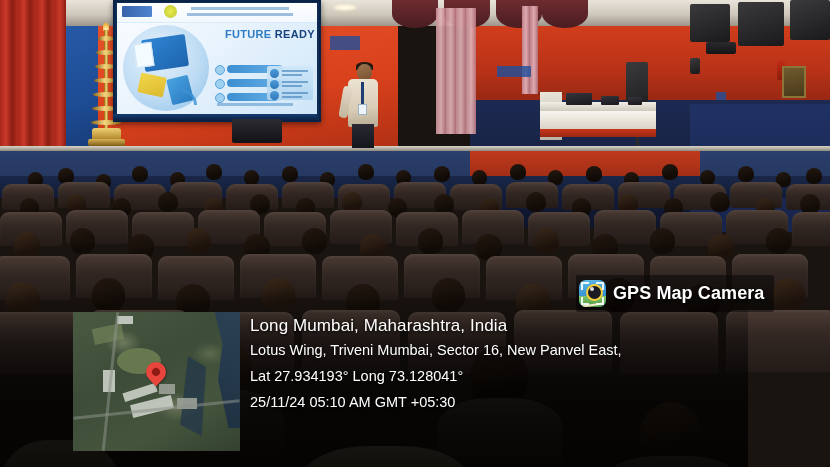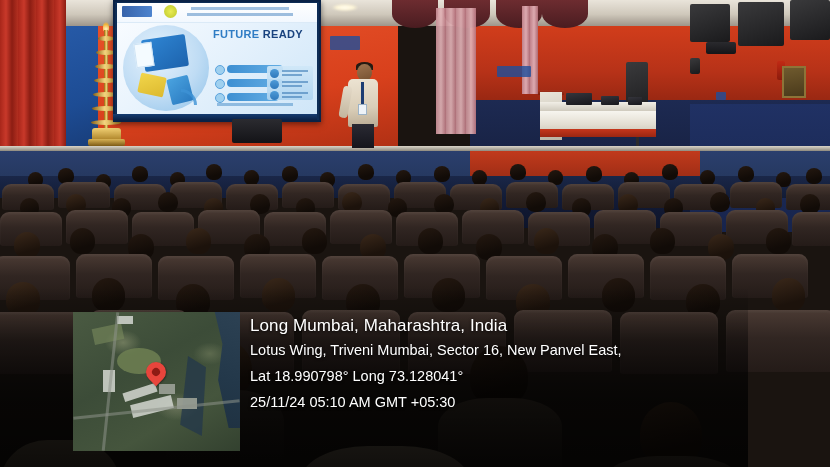--- a/index.html
+++ b/index.html
@@ -88,21 +88,21 @@
     transform:rotate(-8deg);}
   .scr-card2{position:absolute;left:18px;top:40px;width:16px;height:22px;
     background:#f4fbff;border:1px solid #cfe4f5;transform:rotate(-8deg);}
   .scr-card3{position:absolute;left:22px;top:72px;width:26px;height:20px;
     background:linear-gradient(150deg,#f2d64b,#dcb92f);transform:rotate(12deg);border-radius:2px;}
   .scr-card4{position:absolute;left:52px;top:74px;width:22px;height:26px;
     background:linear-gradient(150deg,#4aa3e0,#2a7ac0);transform:rotate(-14deg);border-radius:2px;}
   .scr-wifi{position:absolute;left:48px;top:86px;width:26px;height:26px;border-radius:50%;
     border:3px solid #3e93d6;border-color:#3e93d6 transparent transparent transparent;
     transform:rotate(45deg);opacity:.8;}
-  .scr-t1{position:absolute;left:96px;top:25px;font-size:11px;letter-spacing:.3px;
+  .scr-t1{position:absolute;left:108px;top:25px;font-size:11px;letter-spacing:.3px;
     font-weight:700;color:#2f7cc4;font-family:"Liberation Sans",sans-serif;}
   .scr-t1 b{color:#18427e;}
   .scr-t2{position:absolute;left:96px;top:38px;font-size:15px;letter-spacing:.4px;
     font-weight:700;color:#17417c;font-family:"Liberation Sans",sans-serif;}
   .scr-pill{position:absolute;height:8px;border-radius:5px;
     background:linear-gradient(90deg,#3d8fd2,#64aee4);}
   .scr-bullet{position:absolute;width:8px;height:8px;border-radius:50%;
     background:#9fd0ef;border:1px solid #5ba3dd;}
   .scr-rbox{position:absolute;left:150px;top:63px;width:46px;height:34px;
     background:linear-gradient(180deg,#cfe7f8,#aed4f0);border-radius:2px;opacity:.9;}
@@ -499,20 +499,32 @@
          background:linear-gradient(180deg,#4a4136,#241e18)"></div>
     <div class="shoulder" style="left:300px;top:296px;width:170px;height:90px;
          background:linear-gradient(180deg,#6b6050,#3a3228)"></div>
 
     <div class="shoulder" style="left:0px;top:290px;width:120px;height:110px;
          background:linear-gradient(180deg,#5a4e3e,#2a241c)"></div>
   </div>
 
   <div class="grad-bottom"></div>
 
+  <div class="brand">
+    <div class="brand-icon">
+      <div class="bi-map"></div>
+      <div class="bi-road"></div>
+      <div class="bi-lens"></div>
+      <div class="bi-corner bc1"></div>
+      <div class="bi-corner bc2"></div>
+      <div class="bi-corner bc3"></div>
+      <div class="bi-corner bc4"></div>
+    </div>
+    <div class="brand-text">GPS Map Camera</div>
+  </div>
 
   <div class="map-thumb">
     <div class="mt-land"></div>
     <div class="mt-water"></div>
     <div class="mt-water2"></div>
     <div class="mt-field"></div>
     <div class="mt-field2"></div>
     <div class="mt-bld" style="left:50px;top:76px;width:34px;height:9px;transform:rotate(-18deg)"></div>
     <div class="mt-bld" style="left:58px;top:88px;width:42px;height:13px;transform:rotate(-14deg)"></div>
     <div class="mt-bld d" style="left:86px;top:72px;width:16px;height:10px"></div>
@@ -520,17 +532,17 @@
     <div class="mt-bld d" style="left:104px;top:86px;width:20px;height:11px"></div>
     <div class="mt-bld" style="left:44px;top:4px;width:16px;height:8px"></div>
     <div class="mt-road" style="left:0px;top:96px;width:167px;height:3px;transform:rotate(-6deg)"></div>
     <div class="mt-road" style="left:36px;top:0px;width:3px;height:139px;transform:rotate(6deg)"></div>
     <div class="mt-pin"></div>
   </div>
 
   <div class="gps-text">
     <div class="gt-line gt-city">Long Mumbai, Maharashtra, India</div>
     <div class="gt-line gt-addr">Lotus Wing, Triveni Mumbai, Sector 16, New Panvel East,</div>
-    <div class="gt-line gt-coord">Lat 18.990798° Long 73.128041°</div>
+    <div class="gt-line gt-coord">Lat 27.934193° Long 73.128041°</div>
     <div class="gt-line gt-time">25/11/24 05:10 AM GMT +05:30</div>
   </div>
 
 </div>
 
 </body></html>

